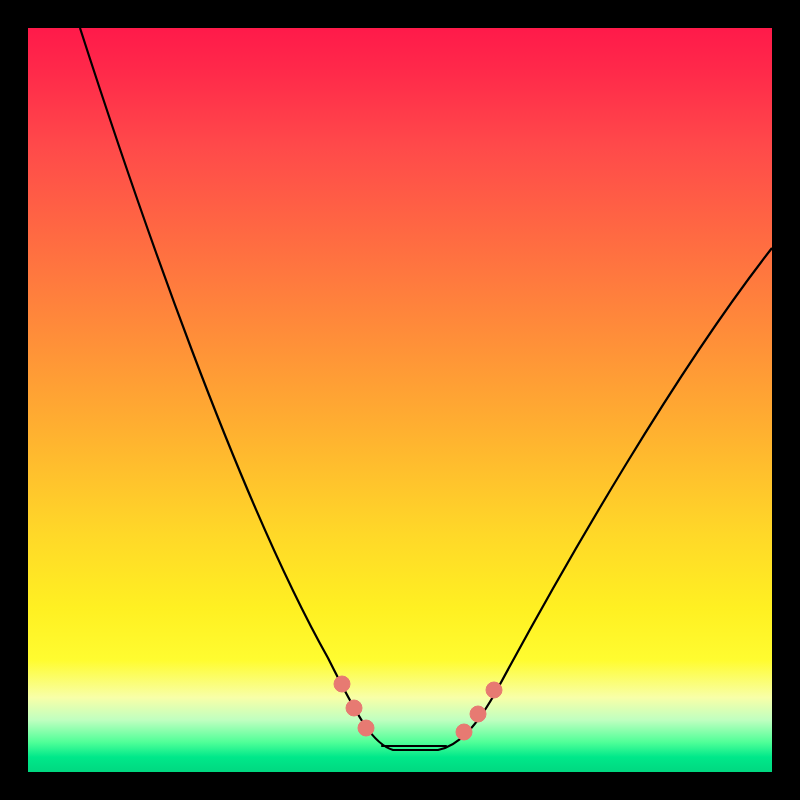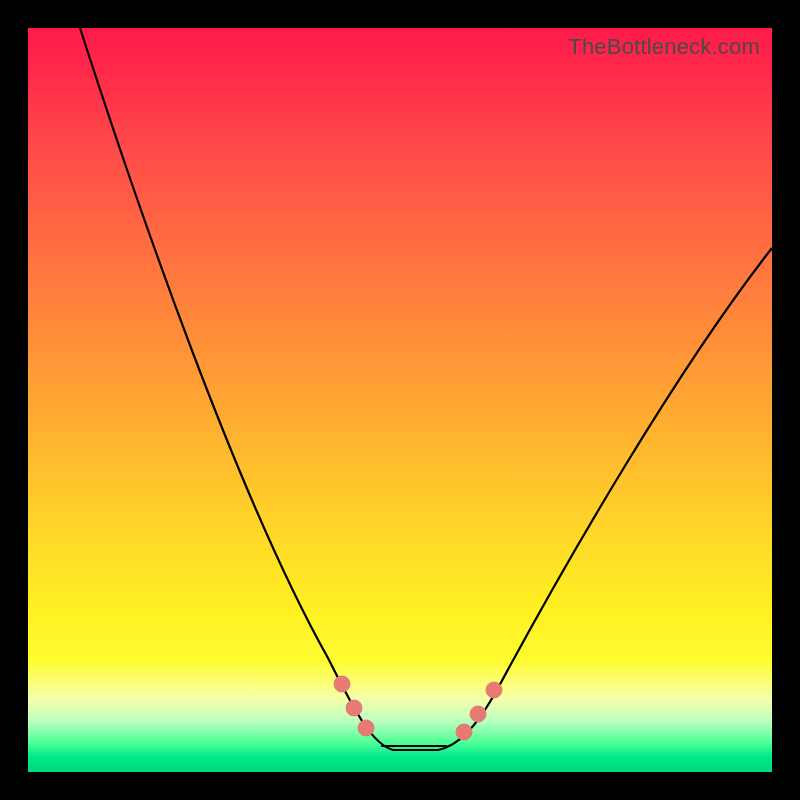--- a/index.html
+++ b/index.html
@@ -64,21 +64,20 @@
     stroke: #e77a72;
     stroke-width: 14;
     stroke-linecap: round;
     fill: none;
   }
 </style>
 </head>
 <body>
 
 <div class="frame">
-  <div class="watermark">TheBottleneck.com</div>
 
   <svg class="curve" viewBox="0 0 744 744">
 
     <path d="M 52 0
          C 110 180, 210 470, 300 630
          C 330 690, 345 716, 365 722
          L 410 722
          C 430 718, 448 700, 470 660
          C 540 530, 650 340, 744 220"></path>
 

